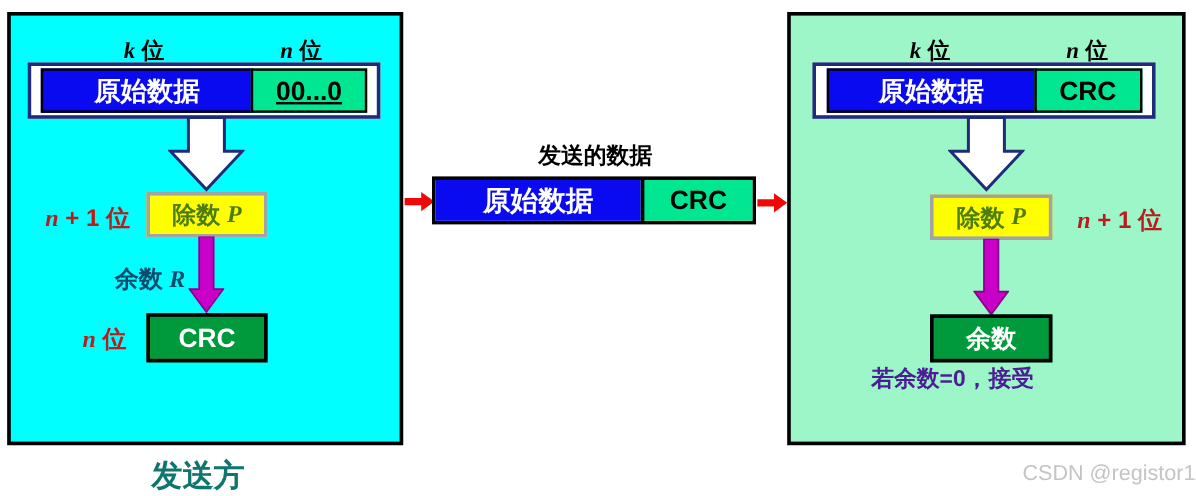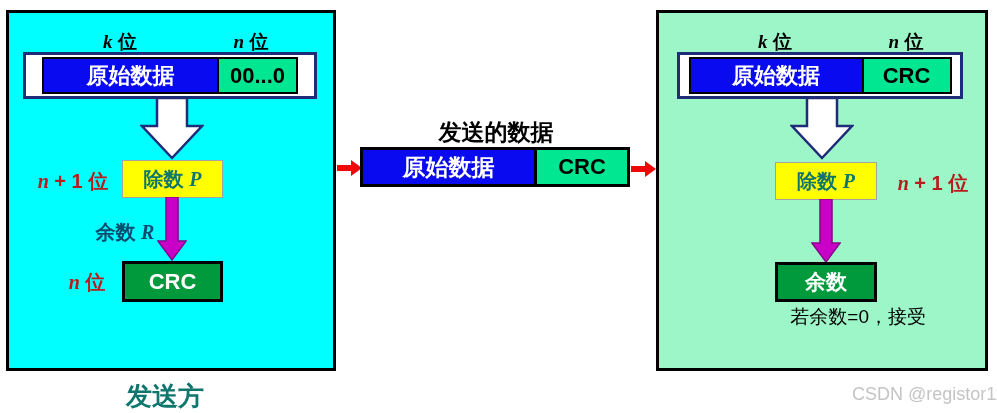--- a/index.html
+++ b/index.html
@@ -15,61 +15,61 @@
   .var { font-style:italic; font-weight:bold; font-family:"Liberation Serif",serif; }
 
   .dataframe { position:absolute; background:#ffffff; border:3px solid #1F2C78;
                box-sizing:border-box; display:flex; align-items:center; justify-content:center; }
   .seg { height:37px; display:flex; align-items:center; justify-content:center;
          font-weight:bold; box-sizing:border-box; border:2px solid #000; white-space:nowrap; }
   .seg.blue  { background:#0A0AF0; color:#fff; font-size:22px; }
   .seg.green { background:#00E691; color:#000; font-size:22px; margin-left:-2px; }
 
   .abs { position:absolute; }
-  .yellow-box { position:absolute; background:#FFFF00; border:1px solid #a3a3a3; box-sizing:border-box;
+  .yellow-box { position:absolute; background:#FFFF00; border:3px solid #a3a3a3; box-sizing:border-box;
                 display:flex; align-items:center; justify-content:center;
-                font-size:20px; font-weight:bold; color:#0f766e; white-space:nowrap; }
+                font-size:20px; font-weight:bold; color:#4d7c0f; white-space:nowrap; }
   .dgreen-box { position:absolute; background:#009A3D; border:3px solid #000; box-sizing:border-box;
                 display:flex; align-items:center; justify-content:center;
                 font-size:21px; font-weight:bold; color:#fff; white-space:nowrap; }
   .sidelabel { position:absolute; font-size:20px; font-weight:bold; color:#b91c1c; text-align:center; white-space:nowrap; }
   .remlabel  { position:absolute; font-size:20px; font-weight:bold; color:#0c4a6e; text-align:center; white-space:nowrap; }
 
   .channel-title { position:absolute; left:426px; top:117px; width:140px; text-align:center;
-                   font-size:23px; font-weight:bold; color:#000; white-space:nowrap; }
+                   font-size:19px; font-weight:bold; color:#000; white-space:nowrap; }
   .channel-box { position:absolute; left:360px; top:147px; width:270px; height:40px;
                  border:3px solid #000; box-sizing:border-box; display:flex; }
   .channel-box .cblue { width:171px; background:#0A0AF0; color:#fff; display:flex; align-items:center;
                         justify-content:center; font-size:23px; font-weight:bold; }
   .channel-box .cgreen { flex:1; background:#00E691; color:#000; border-left:3px solid #000;
                          display:flex; align-items:center; justify-content:center; font-size:22px; font-weight:bold; }
 
   .footer-label { position:absolute; font-size:26px; font-weight:bold; color:#0f766e; text-align:center; white-space:nowrap; }
-  .rules { position:absolute; left:726px; top:302px; width:200px; text-align:right;
-           color:#000000; font-size:19px; font-weight:normal; line-height:30px; white-space:nowrap; }
+  .rules { position:absolute; left:726px; top:302px; width:200px; text-align:left;
+           color:#4c1d95; font-size:19px; font-weight:bold; line-height:30px; white-space:nowrap; }
   .watermark { position:absolute; left:852px; top:384px; font-size:18px; color:#C4C4C4; white-space:nowrap; }
 </style>
 </head>
 <body>
 
 <div class="canvas">
 
   <div class="panel sender">
     <div class="bitlabel" style="left:71px; top:16px; width:80px;">
       <span class="var">k</span><span> 位</span>
     </div>
     <div class="bitlabel" style="left:202px; top:16px; width:80px;">
       <span class="var">n</span><span> 位</span>
     </div>
 
     <div class="dataframe" style="left:14px; top:39px; width:294px; height:47px;">
       <div class="seg blue" style="width:177px;">
         <span>原始数据</span>
       </div>
-      <div class="seg green" style="width:81px;">
+      <div class="seg green" style="width:97px;text-decoration:underline;">
         <span>00...0</span>
       </div>
     </div>
 
     <svg class="abs" style="left:131px; top:84px;" width="64" height="63" viewBox="0 0 64 63">
       <polygon points="17,1 47,1 47,29 62,29 32,61 2,29 17,29" fill="#ffffff" stroke="#1F2C78" stroke-width="2.5"></polygon>
     </svg>
 
     <div class="sidelabel" style="left:18px; top:155px; width:92px;">
       <span class="var">n</span><span> + 1 位</span>

